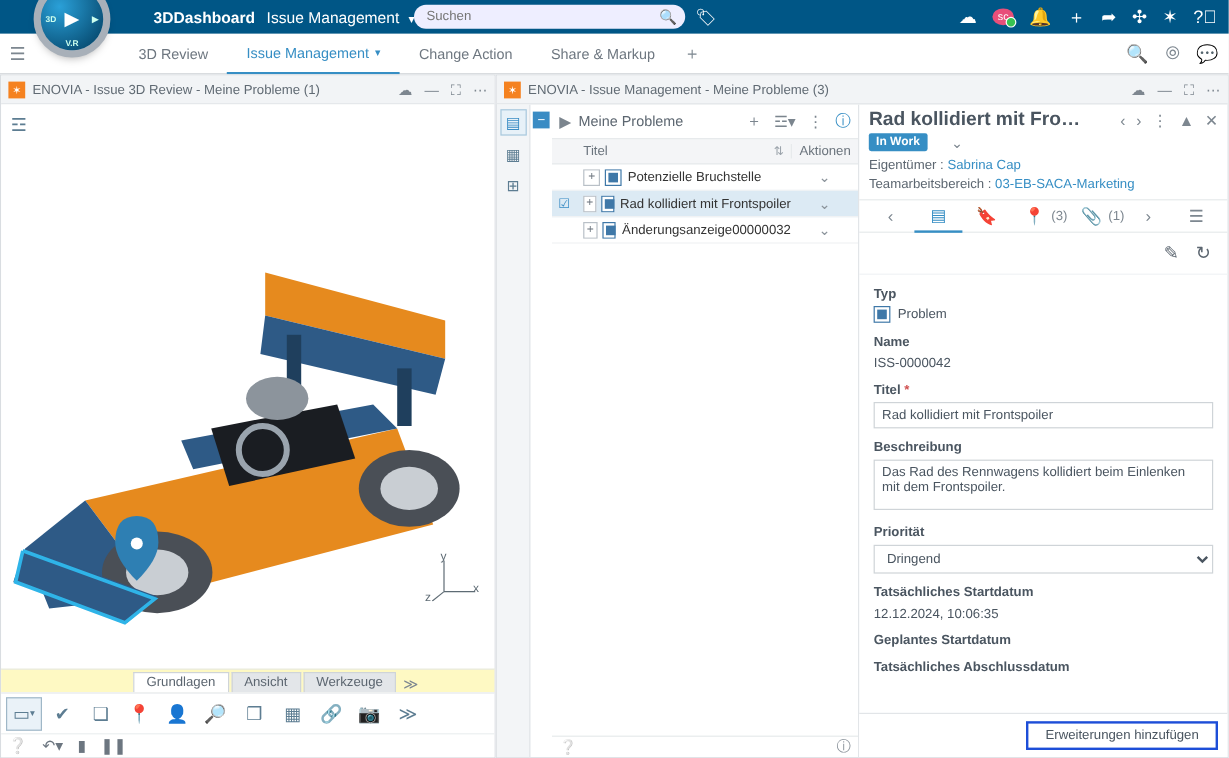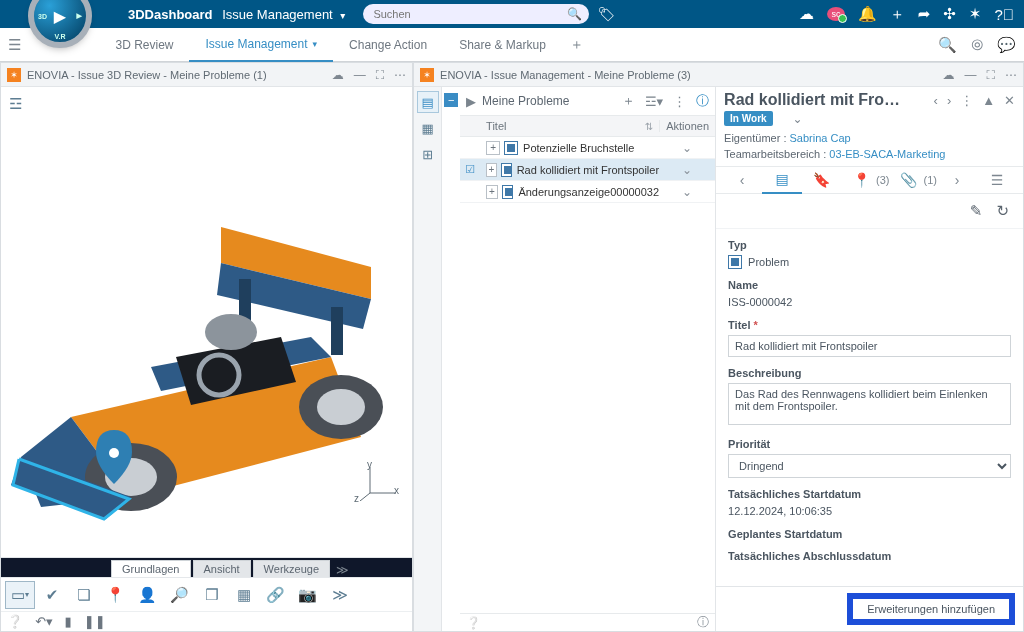--- a/index.html
+++ b/index.html
@@ -7,21 +7,21 @@
   
   .topbar{height:28px;background:linear-gradient(#005686,#005686);display:flex;align-items:center;color:#fff;padding:0 6px;position:relative}
   .compass{position:relative;width:56px;height:56px;margin-top:4px;margin-left:26px;border-radius:50%;background:radial-gradient(circle at 30% 30%,#2aa0d8,#003a5c);box-shadow:0 4px 8px rgba(0,0,0,.35);z-index:100;display:flex;align-items:center;justify-content:center;border:2px solid #1a6a95}
   .compass::before{content:"";position:absolute;inset:-6px;border-radius:50%;border:6px solid #a8b0b9;z-index:-1}
   .compass .play{font-size:16px;color:#fff}
   .compass .north,.compass .south,.compass .east,.compass .west{position:absolute;font-size:7px;color:#cfe;font-weight:bold}.compass .south{bottom:2px}.compass .east{right:4px}.compass .west{left:4px}
   .brand{margin-left:40px;font-size:13px}
   .brand b{font-weight:bold}
   .brand .ctx{margin-left:6px}
   .brand .chev{margin-left:4px;font-size:10px}
-  .search{margin-left:18px;position:relative}
+  .search{position:relative}
   .search input{width:226px;height:20px;border-radius:10px;border:none;padding:0 26px 0 10px;font-size:11px;background:#eef}
   .search .mag{position:absolute;right:7px;top:3px;color:#777}
   .tagico{margin-left:8px;color:#fff;font-size:14px}
   .topbar .right{margin-left:auto;display:flex;align-items:center;gap:13px;padding-right:4px}
   .topbar .right .ico{color:#fff;font-size:15px;cursor:pointer}
   .avatar{width:18px;height:14px;border-radius:50%;background:#e84f7a;color:#fff;font-size:9px;display:flex;align-items:center;justify-content:center;position:relative}
   .avatar::after{content:"";position:absolute;right:-2px;bottom:-2px;width:7px;height:7px;border-radius:50%;background:#38c252;border:1px solid #fff}
   
   .tabbar{height:34px;background:#fff;display:flex;align-items:center;border-bottom:1px solid #d0d4d8;padding:0 8px}
   .hamb{color:#7d8790;font-size:15px;margin-right:78px;cursor:pointer}
@@ -38,21 +38,21 @@
   .phead{height:24px;background:#f2f4f6;border-bottom:1px solid #e2e5e8;display:flex;align-items:center;padding:0 6px;color:#606a73;font-size:11px}
   .phead .picon{width:14px;height:14px;background:#f58220;margin-right:6px;display:inline-flex;align-items:center;justify-content:center;color:#fff;font-size:9px}
   .phead .title{flex:1;white-space:nowrap;overflow:hidden;text-overflow:ellipsis}
   .phead .hico{margin-left:10px;color:#7e8790;font-size:12px;cursor:pointer}
   
   .viewer{flex:1;position:relative;background:#fff}
   .viewer .tlmenu{position:absolute;top:8px;left:8px;color:#5d7d92;font-size:15px}
   .viewer .axes{position:absolute;right:12px;bottom:56px;font-size:10px;color:#5e6b74}
   .car{position:absolute;left:10px;top:120px;width:380px;height:320px}
   .car svg{width:100%;height:100%}
-  .viewtabs{height:20px;background:#0f172a;display:flex;align-items:flex-end;padding-left:110px;border-top:1px solid #e2e5e8}
+  .viewtabs{height:20px;background:#fef9c3;display:flex;align-items:flex-end;padding-left:110px;border-top:1px solid #e2e5e8}
   .viewtabs .vt{background:#e3e6e9;border:1px solid #cfd4d8;border-bottom:none;padding:2px 10px;font-size:11px;color:#5c6670;margin-right:2px;cursor:pointer}
   .viewtabs .vt.active{background:#fff}
   .viewtabs .more{margin-left:4px;color:#7d8790}
   .tools{height:34px;background:#fff;border-top:1px solid #e5e8eb;display:flex;align-items:center;padding:0 4px;gap:2px}
   .tools .tool{width:30px;height:28px;display:flex;align-items:center;justify-content:center;color:#5d7d92;font-size:15px;cursor:pointer;border:1px solid transparent}
   .tools .tool.sel{border:1px solid #9fb7c7;background:#eaf2f8}
   .statusrow{height:20px;background:#fff;border-top:1px solid #eceff1;display:flex;align-items:center;padding:0 6px;color:#6c7680}
   .statusrow .sico{margin-right:12px;font-size:13px}
   
   .rightbody{flex:1;display:flex;overflow:hidden}
@@ -101,21 +101,21 @@
   .fld{margin-top:10px}
   .fld .lbl{font-size:11px;font-weight:bold;color:#4a5560;margin-bottom:4px;display:block}
   .fld .req{color:#d05050}
   .fld .val{font-size:11px;color:#4a5560}
   .fld input,.fld textarea,.fld select{width:100%;border:1px solid #cfd4d8;padding:4px 6px;font-size:11px;font-family:inherit;color:#4a5560;background:#fff}
   .fld textarea{height:42px;resize:none}
   .fld .typ{display:flex;align-items:center;gap:6px}
   .fld .typ .doci{width:14px;height:14px;background:#fff;border:1px solid #3f78a8;display:inline-block;position:relative}
   .fld .typ .doci::after{content:"";position:absolute;left:2px;top:2px;width:8px;height:8px;background:#3f78a8}
   .dfoot{border-top:1px solid #e2e5e8;padding:6px 8px;display:flex;justify-content:flex-end;background:#fff}
-  .dfoot button{background:#fff;border:6px solid #1d4ed8;padding:4px 14px;font-size:11px;color:#4a5560;cursor:pointer}
+  .dfoot button{background:#fff;border:2px solid #1d4ed8;padding:4px 14px;font-size:11px;color:#4a5560;cursor:pointer}
   .minuscol{width:18px;display:flex;flex-direction:column;align-items:center;padding-top:6px}
   .minuscol .m{width:14px;height:14px;background:#3a8cc4;color:#fff;font-size:11px;display:flex;align-items:center;justify-content:center}
   svg{display:block}
 </style>
 </head>
 <body>
 
 <div class="topbar">
   <div class="compass">
 

